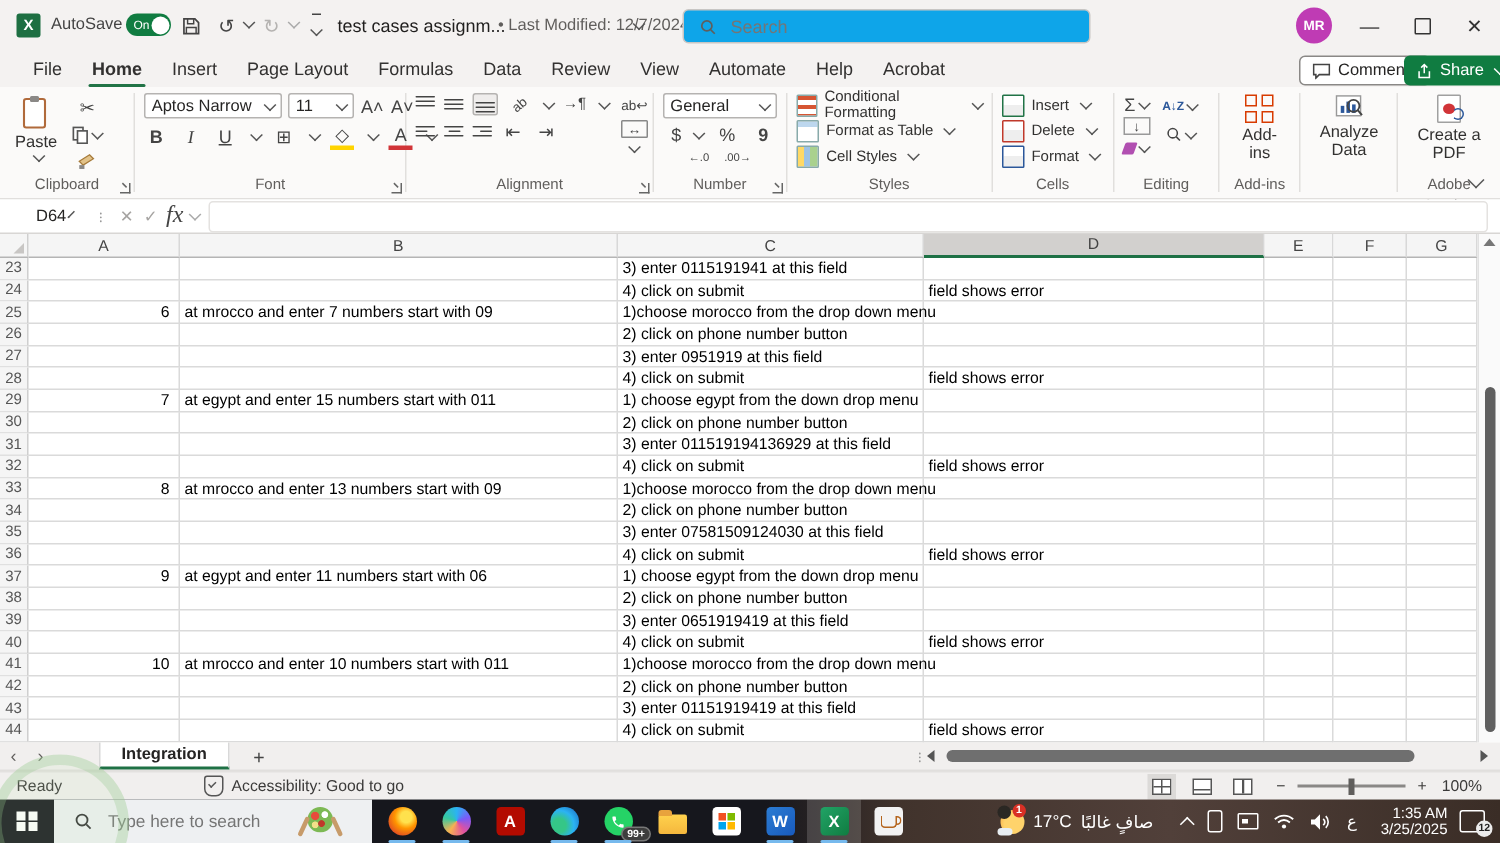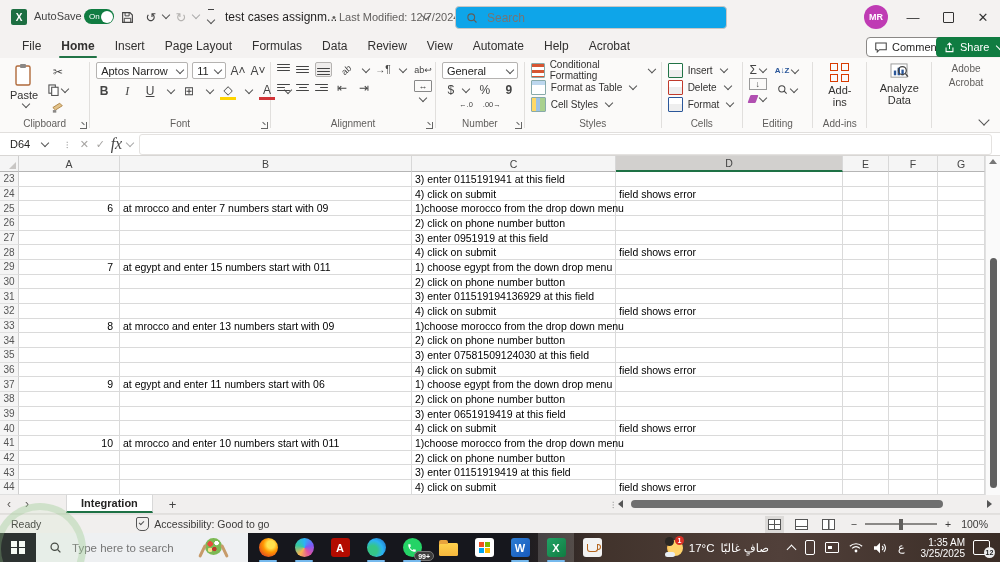--- a/index.html
+++ b/index.html
@@ -58,21 +58,21 @@
   .sicon{width:13px;height:13px;display:inline-block;border-radius:1px;}
   .stylerow,.cellrow{display:flex;align-items:center;gap:5px;height:16px;font-size:10px;color:#323130;}
   .addin-grid{display:grid;grid-template-columns:8px 8px;grid-template-rows:8px 8px;gap:3px;}
   .addin-grid i{border:1.6px solid #d83b01;box-sizing:border-box;}
   .pagepdf{width:14px;height:17px;border:1px solid #a0a0a0;background:#fff;position:relative;border-radius:1px;}
   .pagepdf::before{content:"";position:absolute;left:3px;top:5px;width:8px;height:7px;background:#d13438;border-radius:50%;}
   .pagepdf::after{content:"";position:absolute;right:-3px;bottom:1px;width:6px;height:6px;border:1.4px solid #2b579a;border-radius:50%;border-left-color:transparent;}
   .collapse-chv{position:absolute;right:12px;bottom:8px;width:7px;height:7px;border-right:1.4px solid #555;border-bottom:1.4px solid #555;transform:rotate(45deg);}
   
   #formulabar{left:0;top:133px;width:1000px;height:23px;background:#fff;border-bottom:1px solid #d8d6d4;box-sizing:border-box;display:flex;align-items:center;}
-  #namebox{width:58px;height:100%;display:flex;align-items:center;justify-content:space-between;padding:0 10px;box-sizing:border-box;font-size:11px;}
+  #namebox{width:58px;height:100%;display:flex;align-items:center;justify-content:space-between;padding:0 24px;box-sizing:border-box;font-size:11px;}
   .fdots{color:#999;font-size:9px;letter-spacing:0;margin:0 8px;}
   .fbtn{width:16px;text-align:center;color:#a6a4a2;font-size:11px;}
   .fx{font-family:"Liberation Serif",serif;font-style:italic;font-size:16px;color:#444;}
   #formula-input{flex:1;height:17px;margin:0 8px 0 6px;border:1px solid #e4e2e0;border-radius:3px;outline:none;font-size:11px;}
   
   #grid{left:0;top:156px;width:1000px;height:339px;background:#fff;}
   #colheaders{display:flex;height:16px;}
   .corner{width:19px;height:16px;background:#f5f5f5;border-right:1px solid #cfcfcf;border-bottom:1px solid #b5b5b5;box-sizing:border-box;position:relative;}
   .corner::after{content:"";position:absolute;right:2px;bottom:2px;border-left:7px solid transparent;border-bottom:7px solid #c8c6c4;}
   .colhdr{height:16px;background:#f5f5f5;border-right:1px solid #d8d8d8;border-bottom:1px solid #b5b5b5;box-sizing:border-box;font-size:10.5px;color:#444;display:flex;align-items:center;justify-content:center;}
@@ -268,21 +268,21 @@
   <div class="vsep"></div>
 
   <div class="rgroup" style="width:168px">
     <div class="content">
       <div class="rcolumn">
         <div class="rrow">
           <div class="selbox" style="width:92px">
               <span>Aptos Narrow</span>
               <span class="chv"></span>
             </div>
-          <div class="selbox" style="width:34px">
+          <div class="selbox" style="width:44px">
               <span>11</span>
               <span class="chv"></span>
             </div>
           <span class="icbtn">A˄</span>
           <span class="icbtn">A˅</span>
         </div>
         <div class="rrow" style="gap:7px">
           <span class="icbtn" style="font-weight:bold">B</span>
           <span class="icbtn" style="font-style:italic;font-family:'Liberation Serif',serif">I</span>
           <span class="icbtn" style="text-decoration:underline">U</span>
@@ -487,20 +487,26 @@
             <path d="M16 11 L19 14.5" stroke="#444" stroke-width="1.4"></path>
         </svg>
         <span>Analyze Data</span>
       </div>
     </div>
     <div class="glabel"></div>
   </div>
   <div class="vsep"></div>
 
   <div class="rgroup" style="width:62px">
+    <div class="content" style="justify-content:center">
+      <div class="bigbtn" style="width:44px">
+        <span class="pagepdf"></span>
+        <span>Create a PDF</span>
+      </div>
+    </div>
     <div class="glabel">Adobe Acrobat</div>
   </div>
   <span class="collapse-chv"></span>
 </div>
 
 <div id="formulabar" class="abs">
   <div id="namebox">
     <span>D64</span>
       <span class="chv"></span>
   </div>

